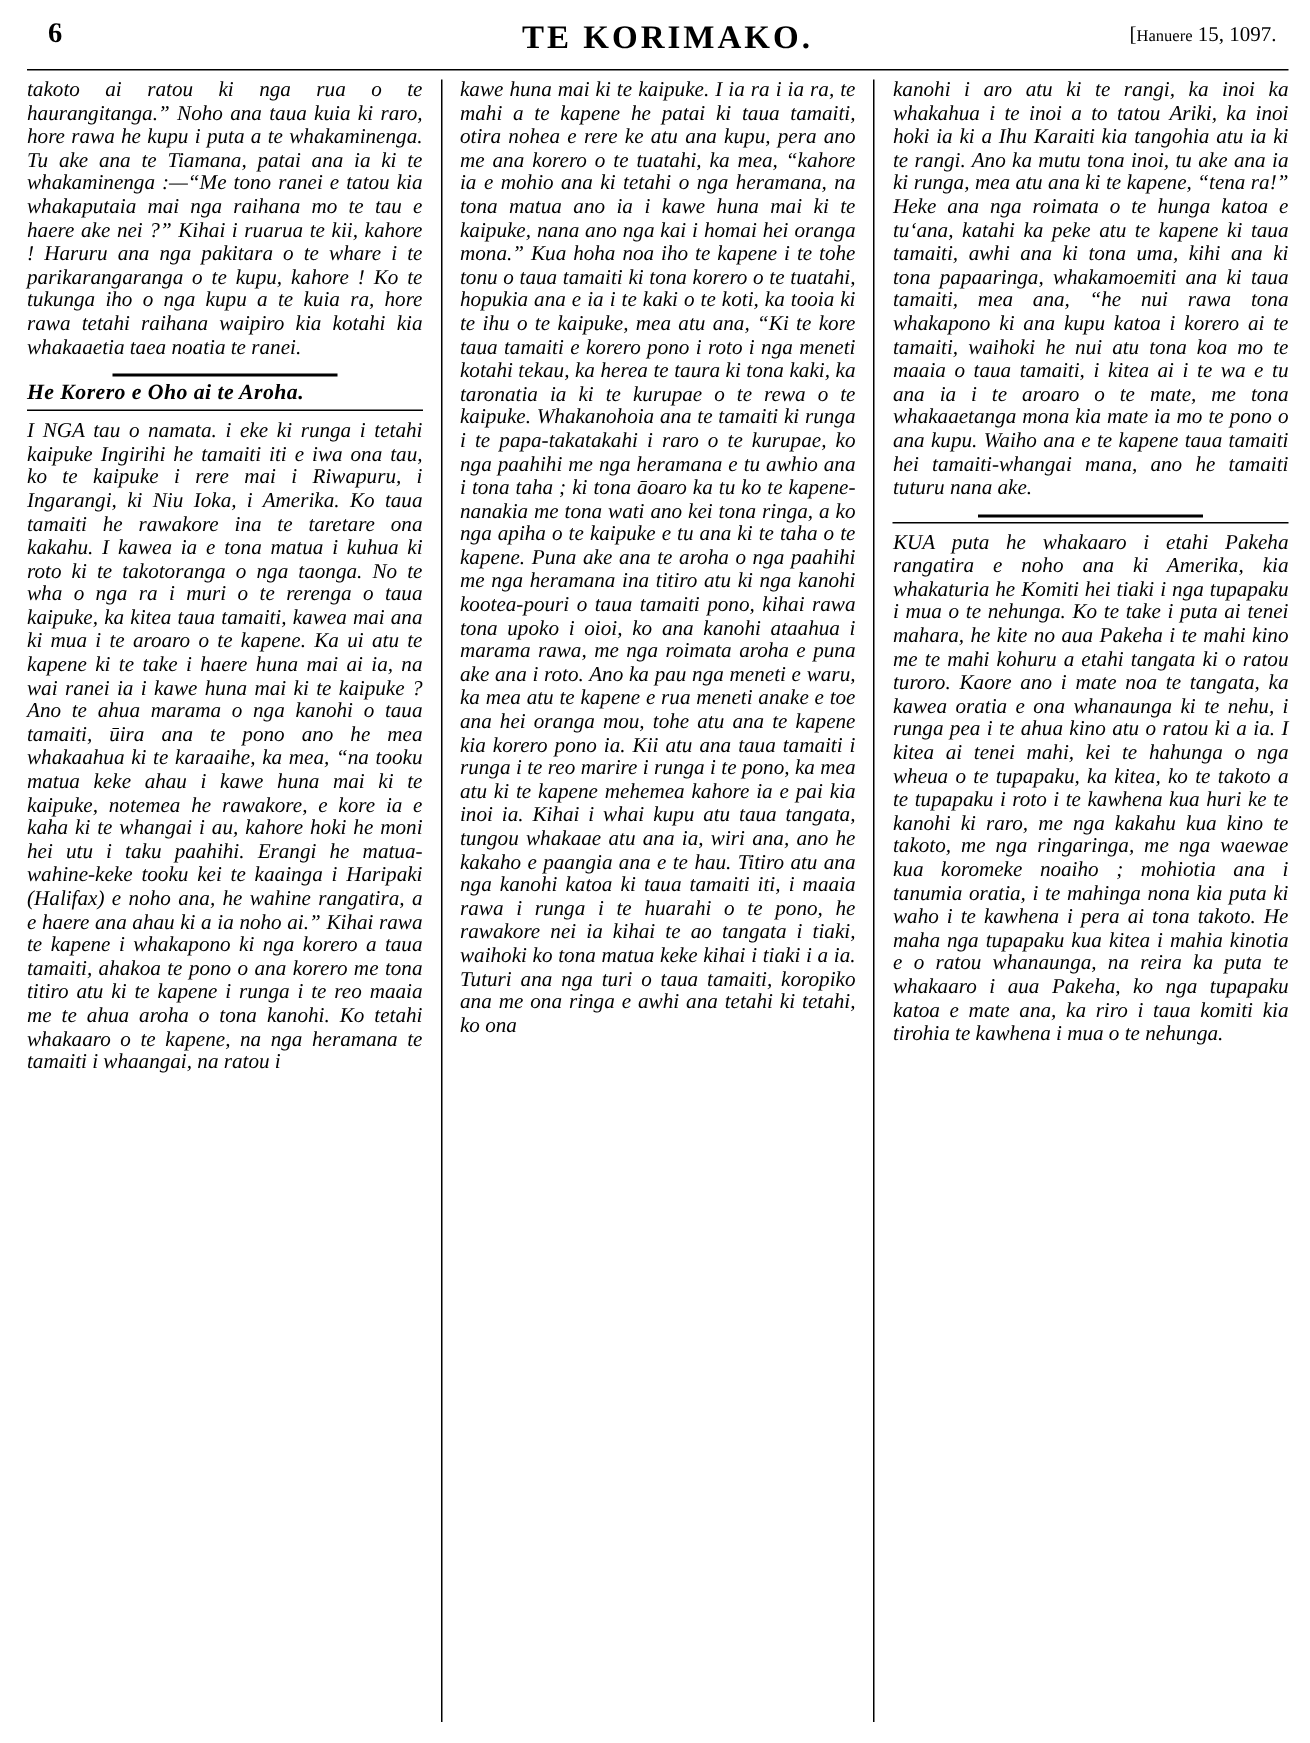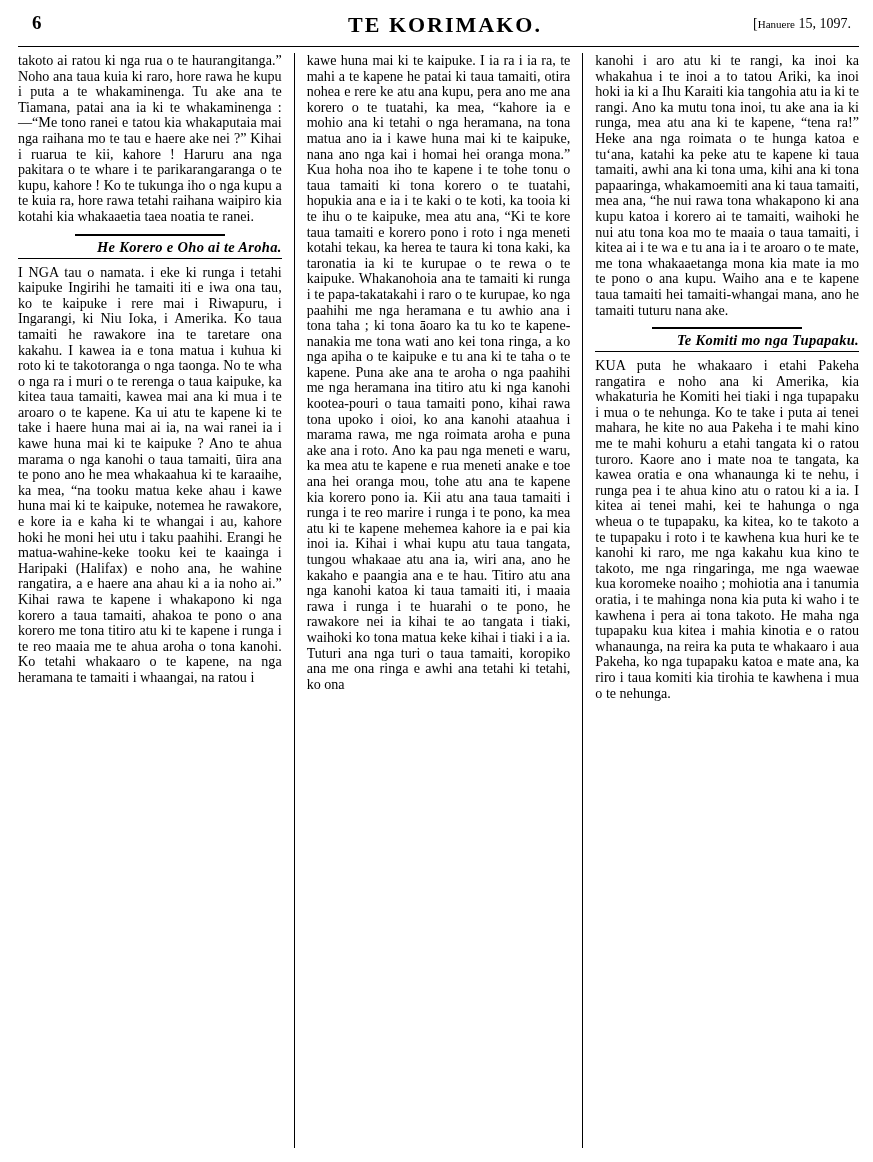--- a/index.html
+++ b/index.html
@@ -76,25 +76,26 @@
     align-self: stretch;
   }
   p {
     margin: 0;
     font-family: "Liberation Serif", serif;
     font-size: 14.1px;
     line-height: 15.6px;
     text-align: justify;
     text-justify: inter-word;
     hyphens: manual;
+    font-style: italic;
   }
   
   .sec-head {
     margin: 9px 0 6px 0;
-    text-align: right;
+    text-align: left;
   }
   .sec-head .bar-top {
     border-top: 2px solid #000;
     width: 150px;
     margin: 0 auto 3px auto;
   }
   .sec-head .bar-bot {
     border-top: 1.2px solid #000;
     width: 100%;
     margin: 2px auto 0 auto;
@@ -141,21 +142,20 @@
       <p>kawe huna mai ki te kaipuke. I ia ra i ia ra, te mahi a te kapene he patai ki taua tamaiti, otira nohea e rere ke atu ana kupu, pera ano me ana korero o te tuatahi, ka mea, “kahore ia e mohio ana ki tetahi o nga heramana, na tona matua ano ia i kawe huna mai ki te kaipuke, nana ano nga kai i homai hei oranga mona.” Kua hoha noa iho te kapene i te tohe tonu o taua tamaiti ki tona korero o te tuatahi, hopukia ana e ia i te kaki o te koti, ka tooia ki te ihu o te kaipuke, mea atu ana, “Ki te kore taua tamaiti e korero pono i roto i nga meneti kotahi tekau, ka herea te taura ki tona kaki, ka taronatia ia ki te kurupae o te rewa o te kaipuke. Whakanohoia ana te tamaiti ki runga i te papa-takatakahi i raro o te kurupae, ko nga paahihi me nga heramana e tu awhio ana i tona taha ; ki tona āoaro ka tu ko te kapene-nanakia me tona wati ano kei tona ringa, a ko nga apiha o te kaipuke e tu ana ki te taha o te kapene. Puna ake ana te aroha o nga paahihi me nga heramana ina titiro atu ki nga kanohi kootea-pouri o taua tamaiti pono, kihai rawa tona upoko i oioi, ko ana kanohi ataahua i marama rawa, me nga roimata aroha e puna ake ana i roto. Ano ka pau nga meneti e waru, ka mea atu te kapene e rua meneti anake e toe ana hei oranga mou, tohe atu ana te kapene kia korero pono ia. Kii atu ana taua tamaiti i runga i te reo marire i runga i te pono, ka mea atu ki te kapene mehemea kahore ia e pai kia inoi ia. Kihai i whai kupu atu taua tangata, tungou whakaae atu ana ia, wiri ana, ano he kakaho e paangia ana e te hau. Titiro atu ana nga kanohi katoa ki taua tamaiti iti, i maaia rawa i runga i te huarahi o te pono, he rawakore nei ia kihai te ao tangata i tiaki, waihoki ko tona matua keke kihai i tiaki i a ia. Tuturi ana nga turi o taua tamaiti, koropiko ana me ona ringa e awhi ana tetahi ki tetahi, ko ona</p>
     </div>
 
     <div class="col-sep"></div>
 
     <div class="col">
       <p>kanohi i aro atu ki te rangi, ka inoi ka whakahua i te inoi a to tatou Ariki, ka inoi hoki ia ki a Ihu Karaiti kia tangohia atu ia ki te rangi. Ano ka mutu tona inoi, tu ake ana ia ki runga, mea atu ana ki te kapene, “tena ra!” Heke ana nga roimata o te hunga katoa e tuʻana, katahi ka peke atu te kapene ki taua tamaiti, awhi ana ki tona uma, kihi ana ki tona papaaringa, whakamoemiti ana ki taua tamaiti, mea ana, “he nui rawa tona whakapono ki ana kupu katoa i korero ai te tamaiti, waihoki he nui atu tona koa mo te maaia o taua tamaiti, i kitea ai i te wa e tu ana ia i te aroaro o te mate, me tona whakaaetanga mona kia mate ia mo te pono o ana kupu. Waiho ana e te kapene taua tamaiti hei tamaiti-whangai mana, ano he tamaiti tuturu nana ake.</p>
 
       <div class="sec-head">
         <div class="bar-top"></div>
-        <span class="title">Te Komiti mo nga Tupapaku.</span>
         <div class="bar-bot"></div>
       </div>
 
       <p>KUA puta he whakaaro i etahi Pakeha rangatira e noho ana ki Amerika, kia whakaturia he Komiti hei tiaki i nga tupapaku i mua o te nehunga. Ko te take i puta ai tenei mahara, he kite no aua Pakeha i te mahi kino me te mahi kohuru a etahi tangata ki o ratou turoro. Kaore ano i mate noa te tangata, ka kawea oratia e ona whanaunga ki te nehu, i runga pea i te ahua kino atu o ratou ki a ia. I kitea ai tenei mahi, kei te hahunga o nga wheua o te tupapaku, ka kitea, ko te takoto a te tupapaku i roto i te kawhena kua huri ke te kanohi ki raro, me nga kakahu kua kino te takoto, me nga ringaringa, me nga waewae kua koromeke noaiho ; mohiotia ana i tanumia oratia, i te mahinga nona kia puta ki waho i te kawhena i pera ai tona takoto. He maha nga tupapaku kua kitea i mahia kinotia e o ratou whanaunga, na reira ka puta te whakaaro i aua Pakeha, ko nga tupapaku katoa e mate ana, ka riro i taua komiti kia tirohia te kawhena i mua o te nehunga.</p>
     </div>
 
   </div>
 </div>
 
 </body></html>

